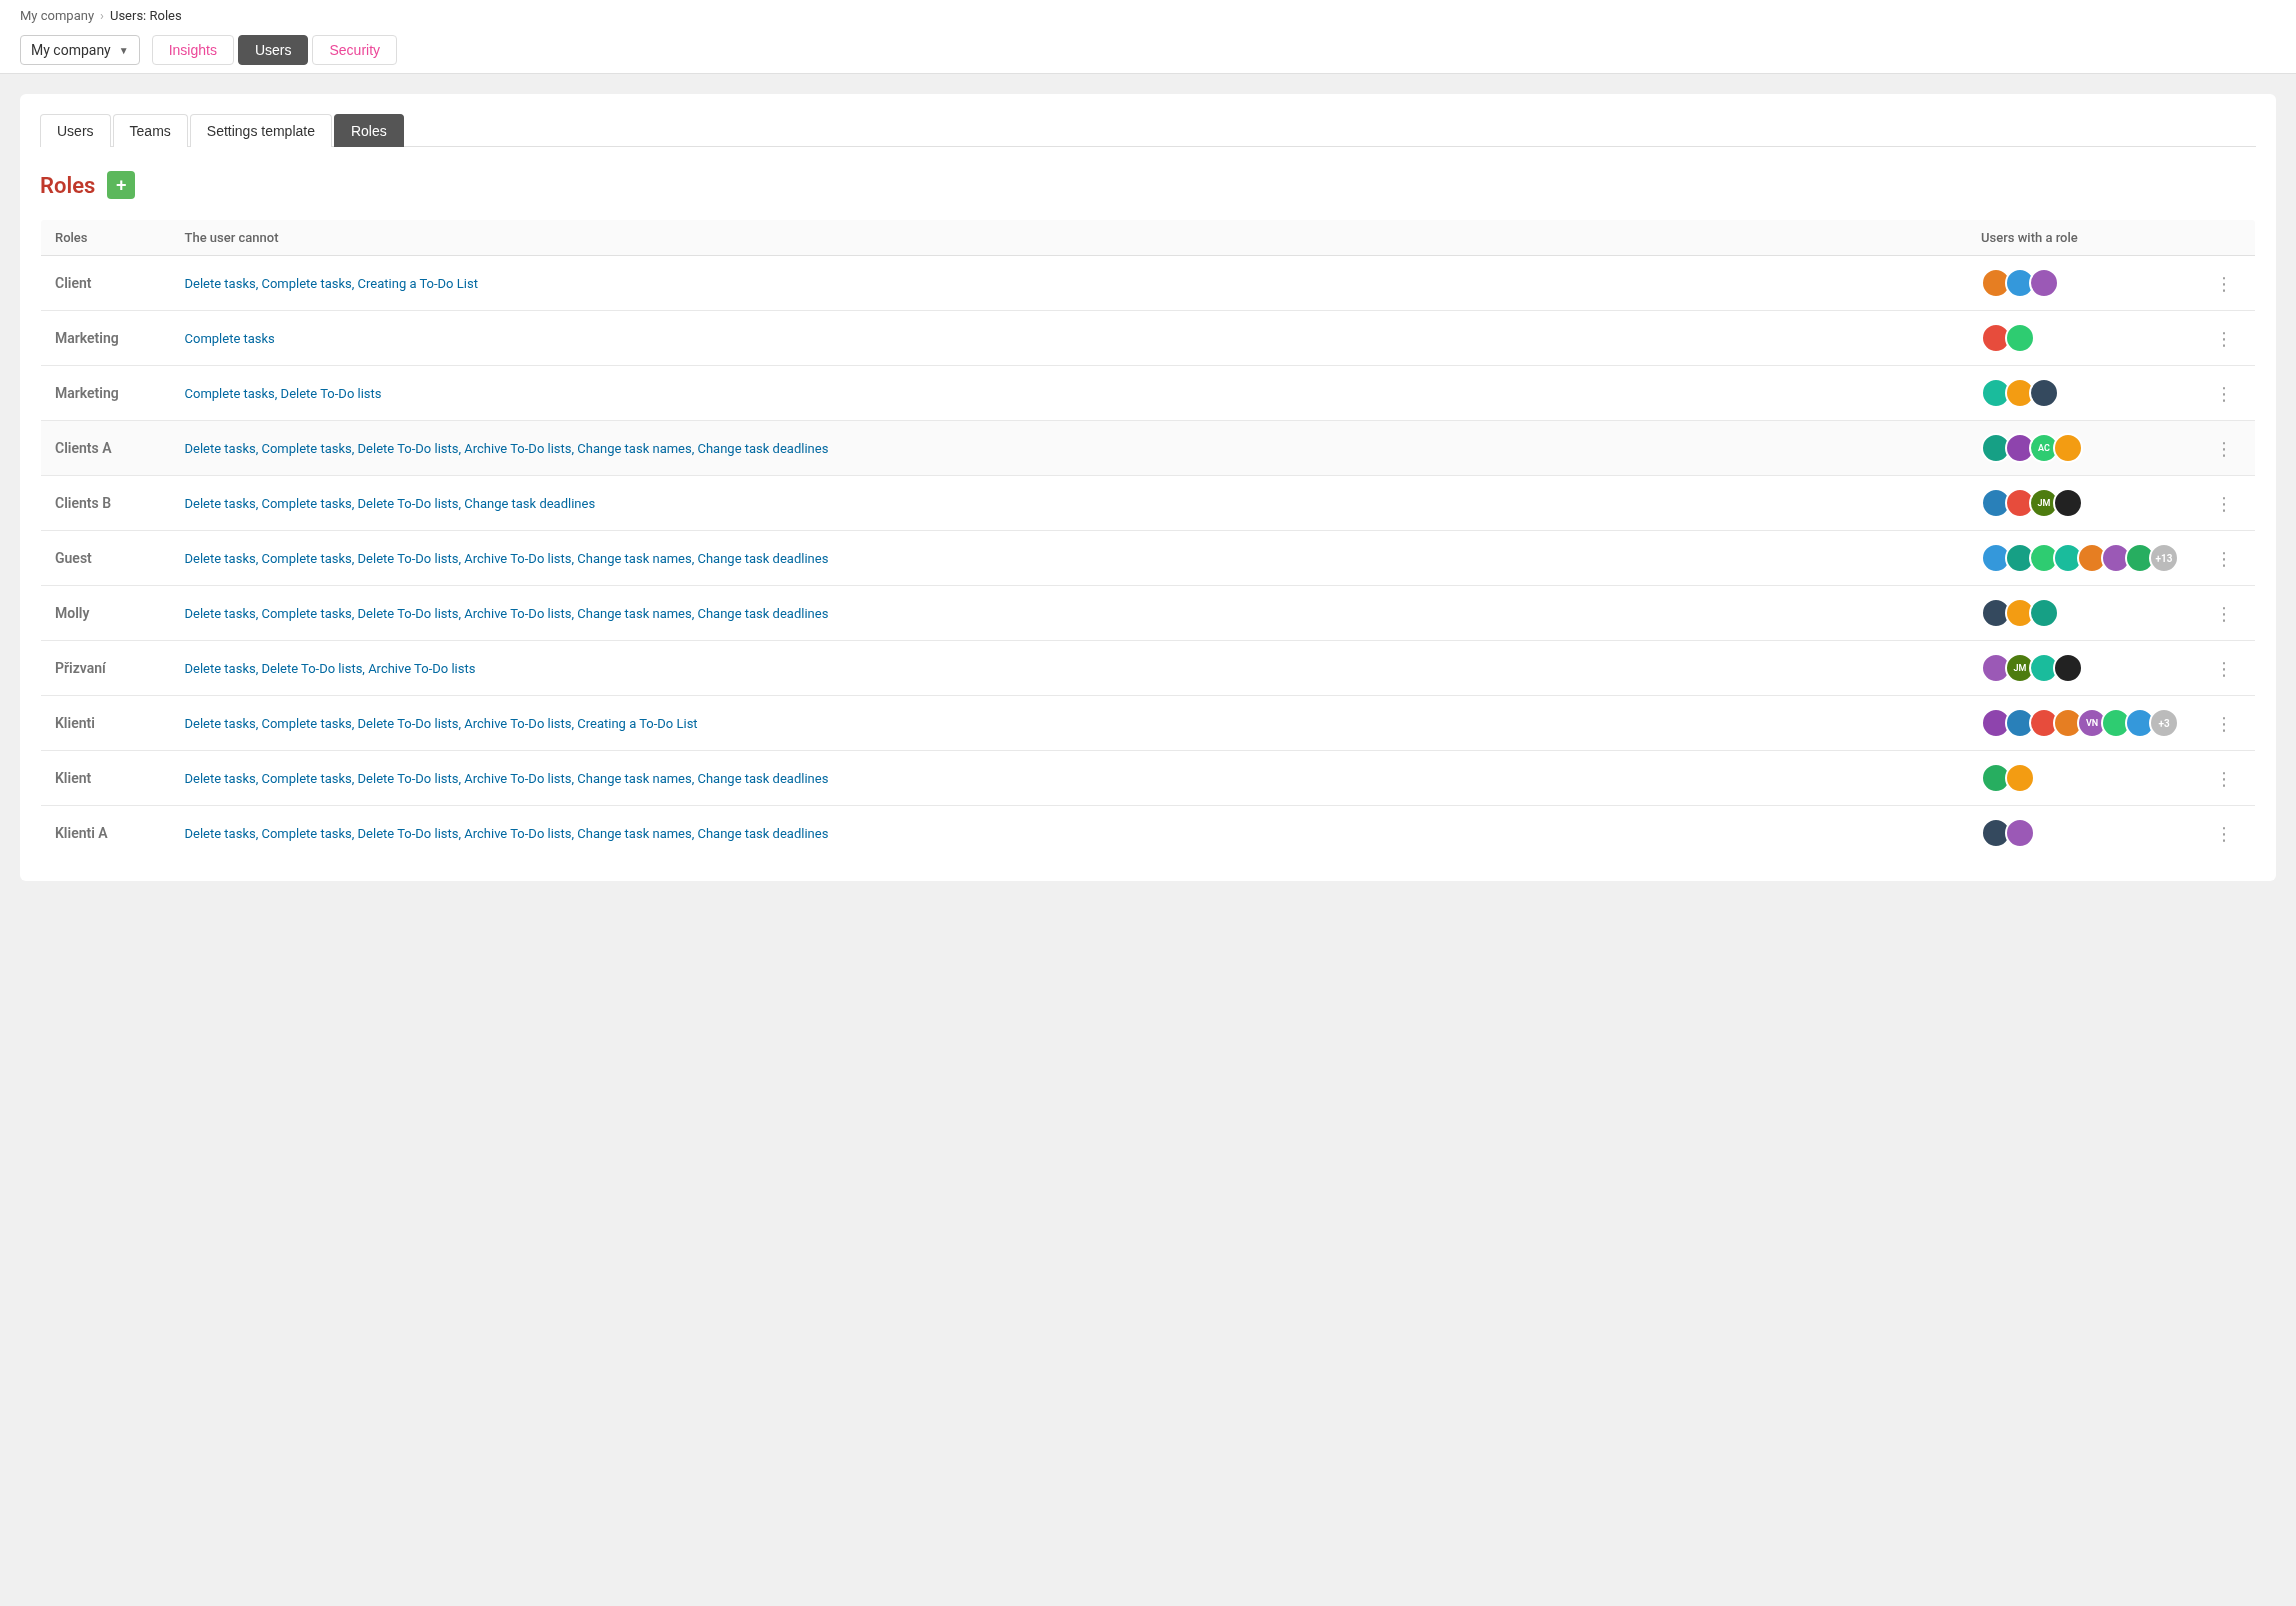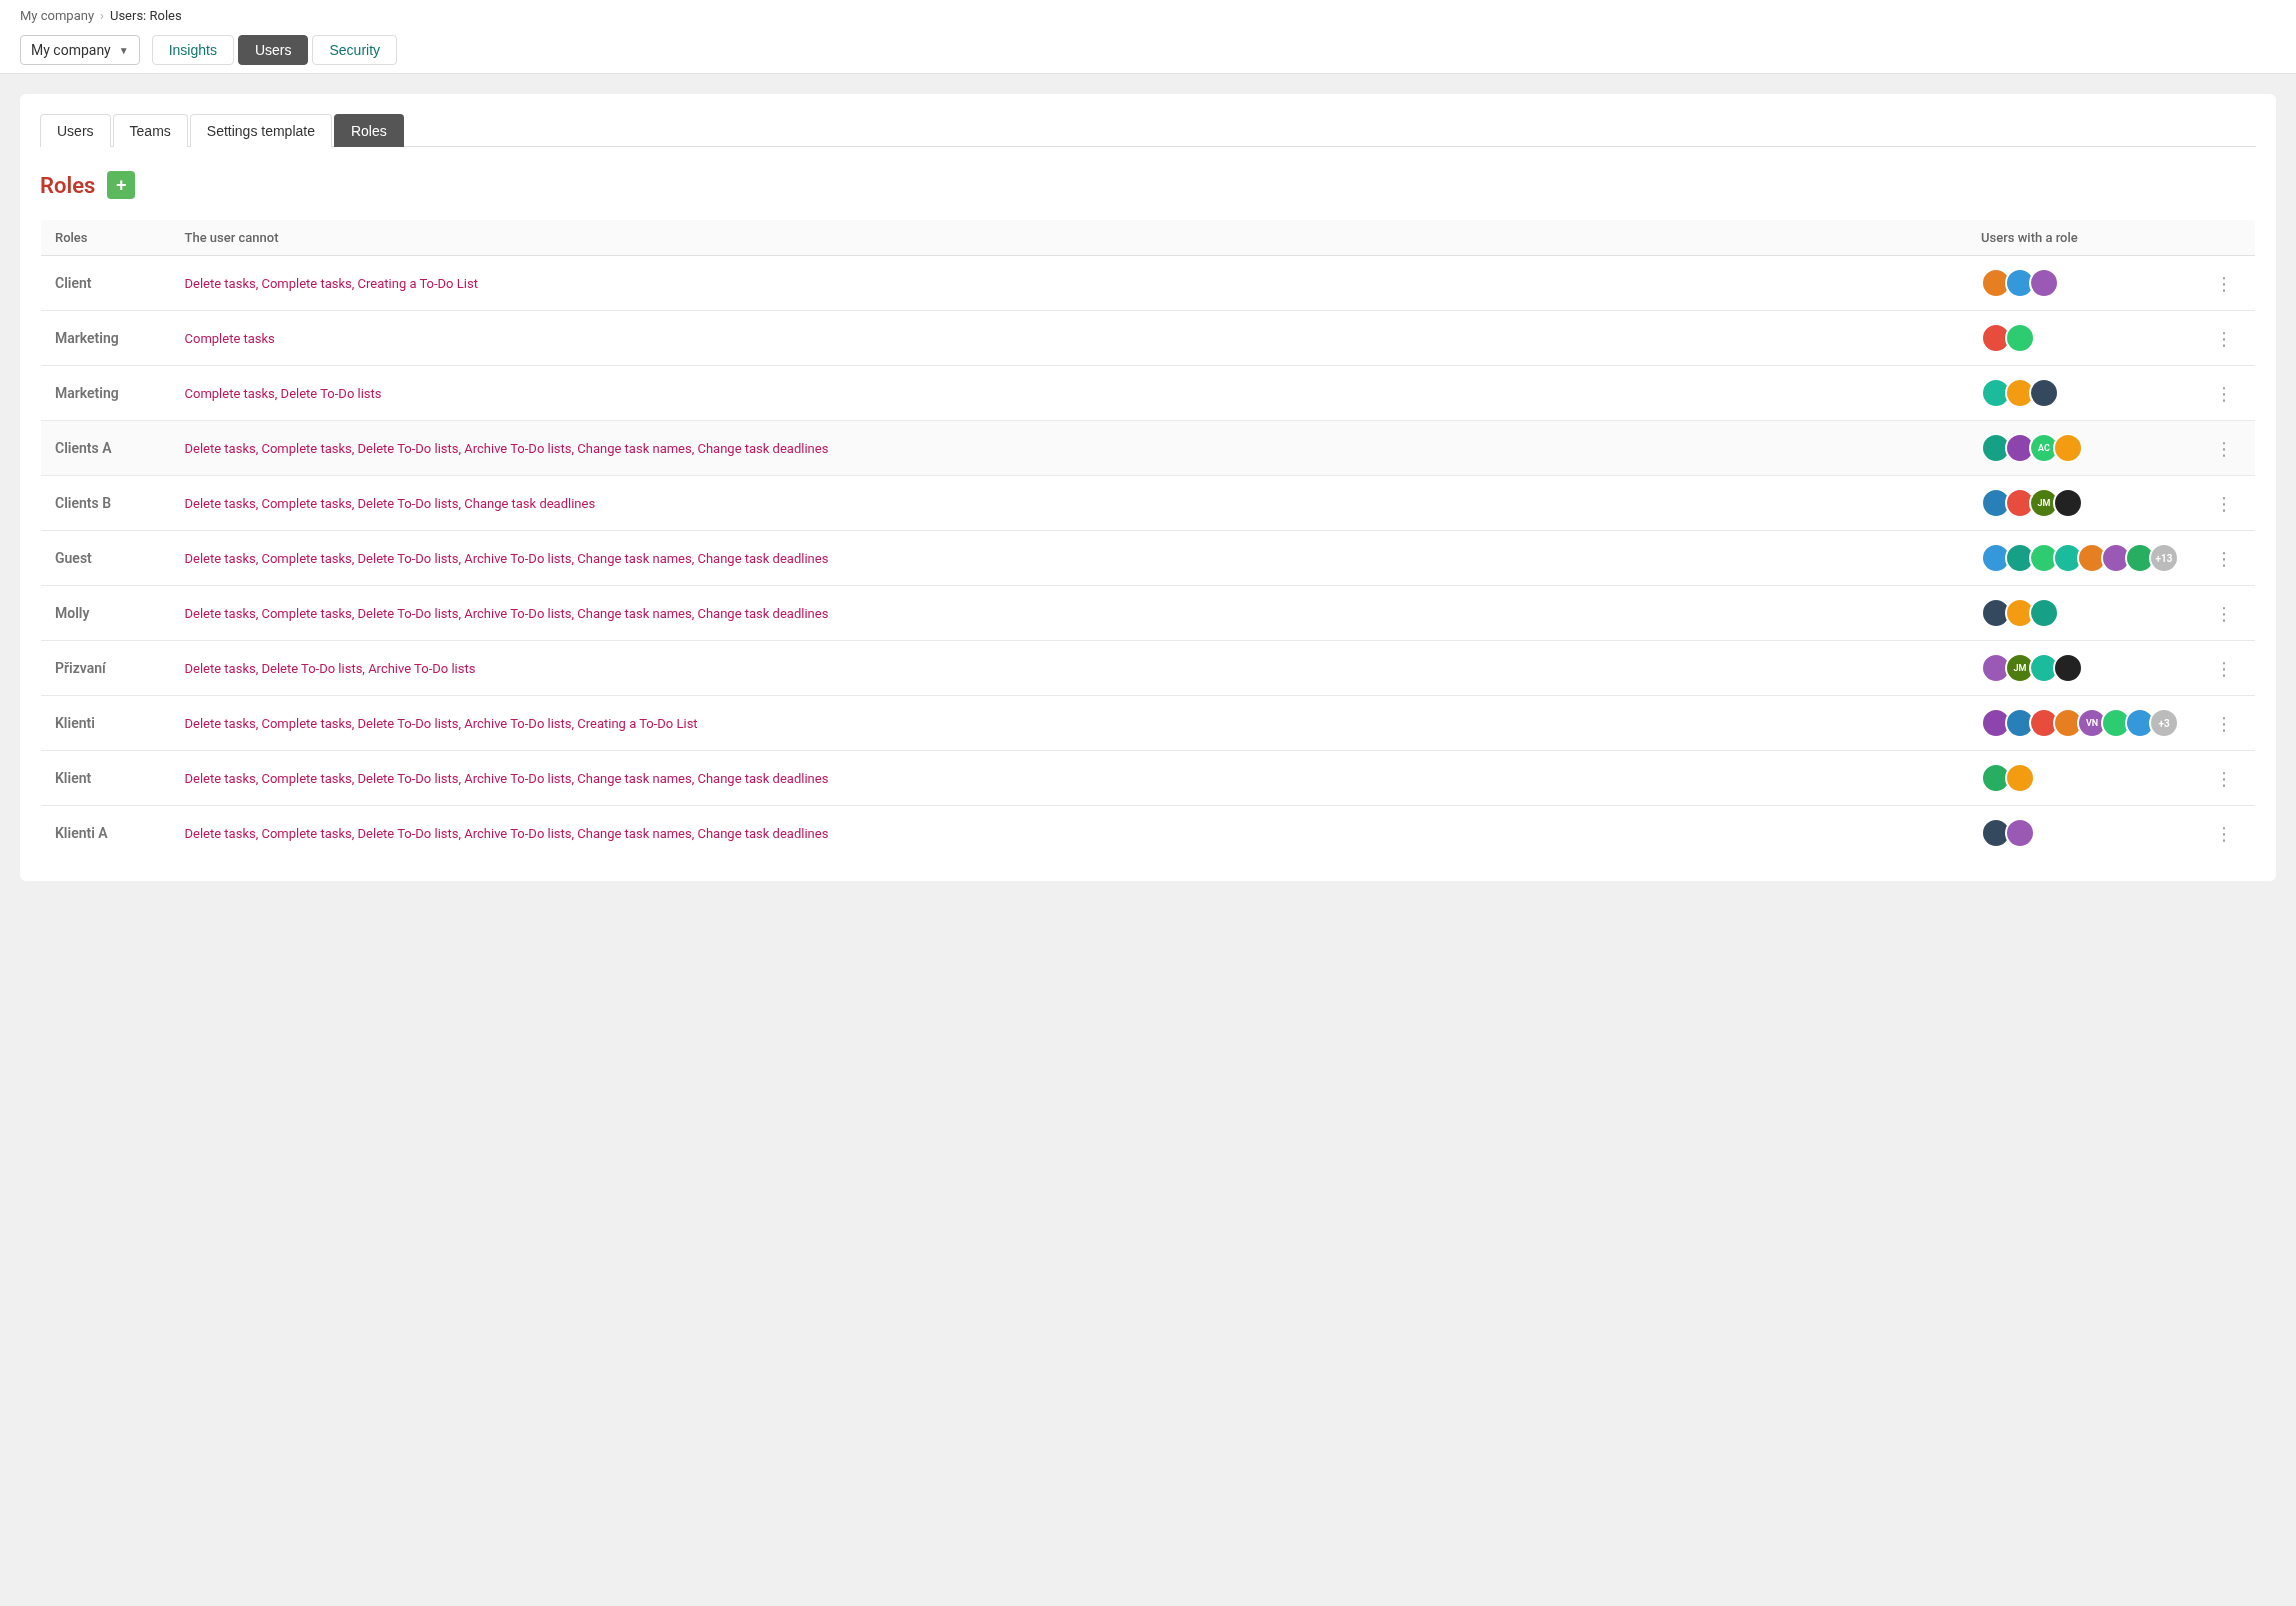--- a/index.html
+++ b/index.html
@@ -50,21 +50,21 @@
       color: #666;
       font-size: 10px;
     }
     .nav-btn {
       padding: 6px 16px;
       border: 1px solid #ddd;
       border-radius: 4px;
       background: #fff;
       cursor: pointer;
       font-size: 14px;
-      color: #0f766e;
+      color: #ec4899;
     }
     .nav-btn.active {
       background: #555;
       color: #fff;
       border-color: #555;
     }
     .main-content {
       padding: 20px;
     }
     .white-card {
@@ -145,21 +145,21 @@
       border-bottom: none;
     }
     .role-name {
       font-weight: 600;
       font-size: 14px;
       color: #737373;
       white-space: nowrap;
     }
     .restrictions {
       font-size: 13px;
-      color: #be185d;
+      color: #0369a1;
     }
     .users-cell {
       display: flex;
       gap: 0;
     }
     .avatar {
       width: 30px;
       height: 30px;
       border-radius: 50%;
       border: 2px solid #fff;

